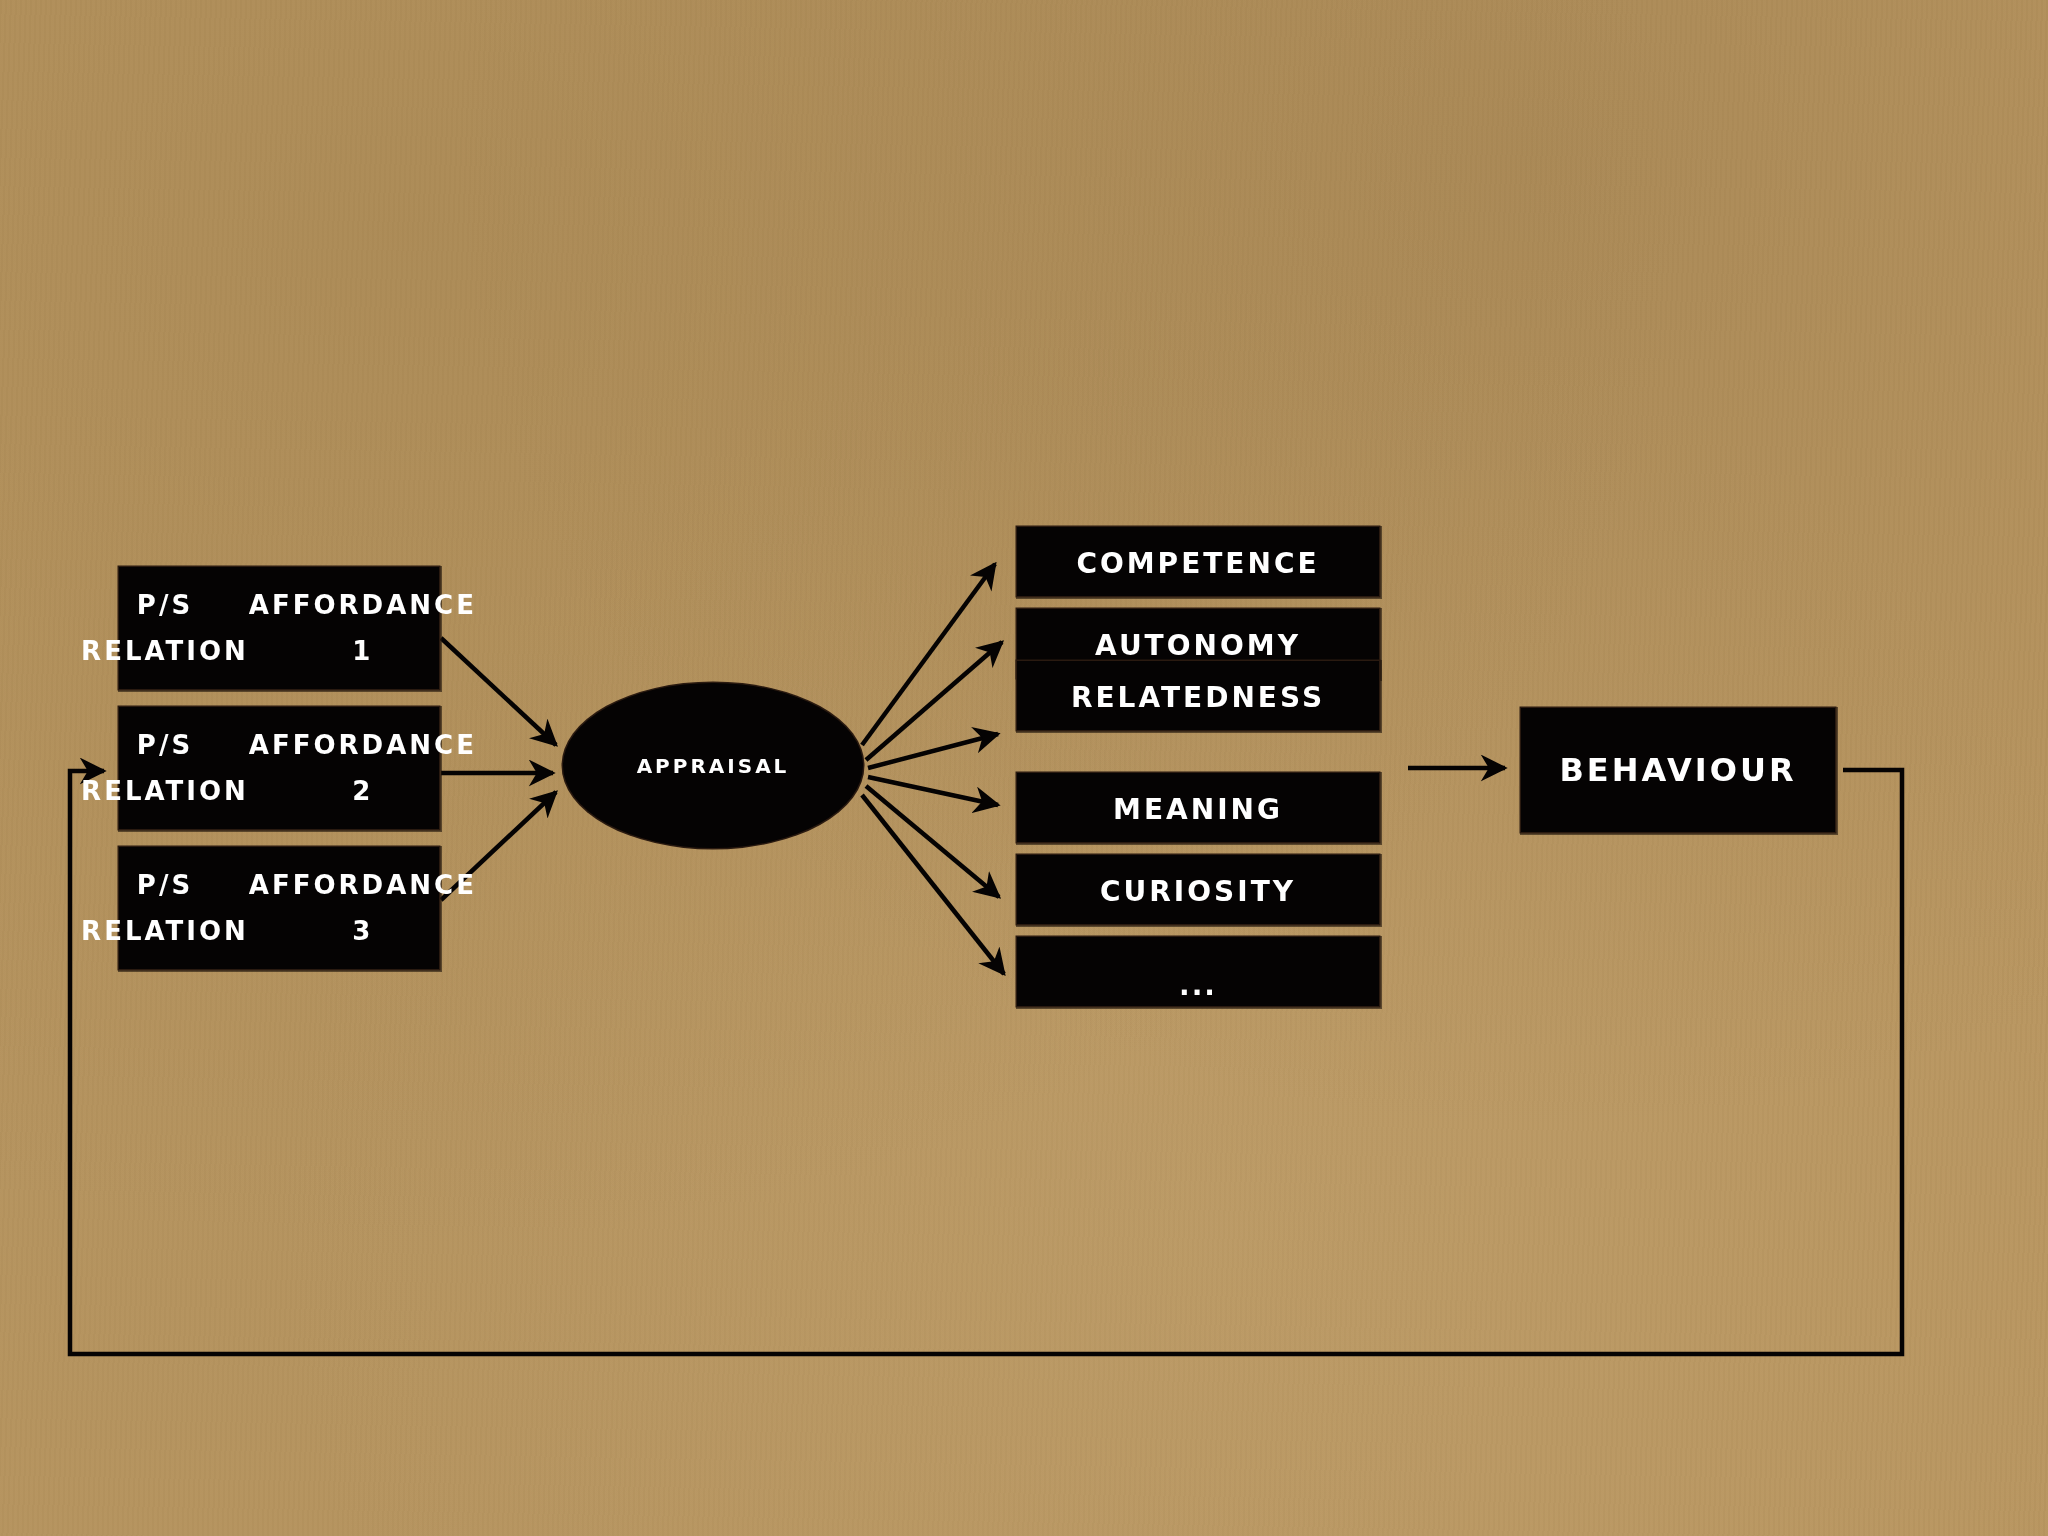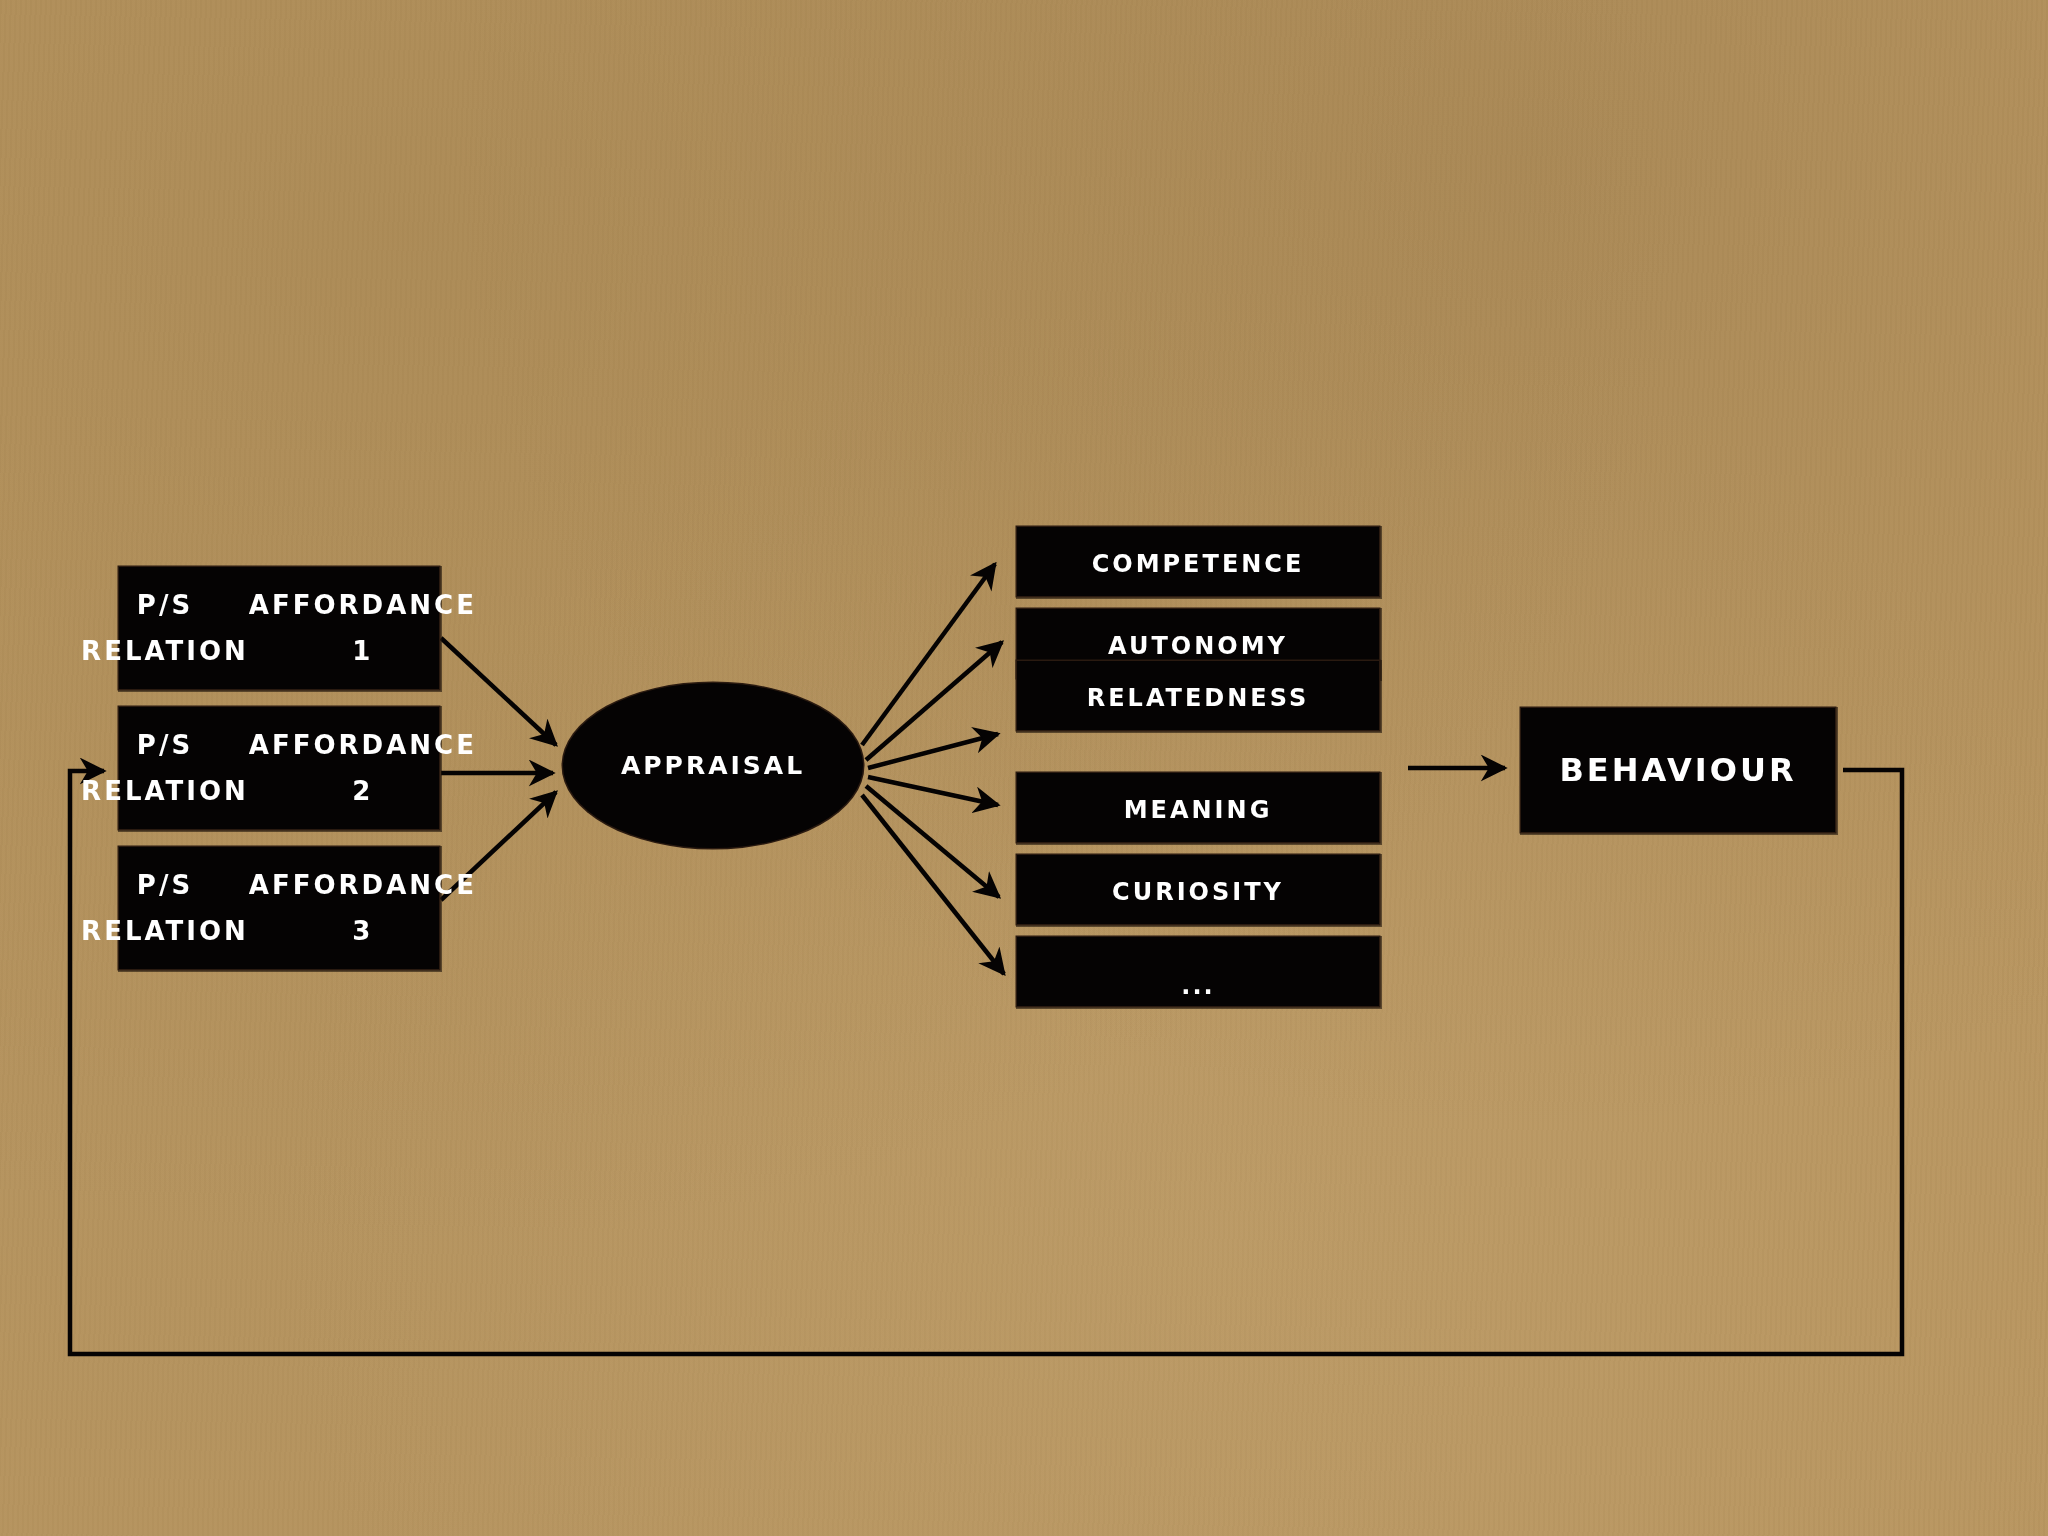--- a/index.html
+++ b/index.html
@@ -14,28 +14,28 @@
       repeating-linear-gradient(92deg, rgba(0,0,0,0.015) 0 2px, rgba(255,255,255,0.015) 2px 5px);
     font-family: "DejaVu Sans", sans-serif;
   }
   .box {
     position: absolute; background: #050303; color: #fff;
     display: flex; align-items: center; justify-content: center; text-align: center;
     font-weight: bold; letter-spacing: 3px;
     box-shadow: 0 0 0 1.5px #2a1a10, 1px 1px 0 2px rgba(30,20,10,0.6);
   }
   .input-box { left: 119px; width: 320px; height: 122px; font-size: 26px; line-height: 46px; flex-direction: row; }
-  .need-box { left: 1017px; width: 362px; height: 69px; font-size: 24px; }
+  .need-box { left: 1017px; width: 362px; height: 69px; font-size: 28px; }
   .need-box span { position: relative; top: 2px; }
   .ellipsis span { top: 14px; letter-spacing: 2px; }
   .ellipse {
     position: absolute; left: 563px; top: 683px; width: 300px; height: 165px;
     background: #050303; border-radius: 50%;
     display: flex; align-items: center; justify-content: center;
-    color: #fff; font-weight: bold; font-size: 25px; letter-spacing: 3px;
+    color: #fff; font-weight: bold; font-size: 20px; letter-spacing: 3px;
     box-shadow: 0 0 0 1.5px #2a1a10;
   }
   .behaviour {
     left: 1521px; top: 708px; width: 314px; height: 124px; font-size: 32px;
   }
   svg.overlay { position: absolute; left: 0; top: 0; }
 </style>
 </head>
 <body>
 

